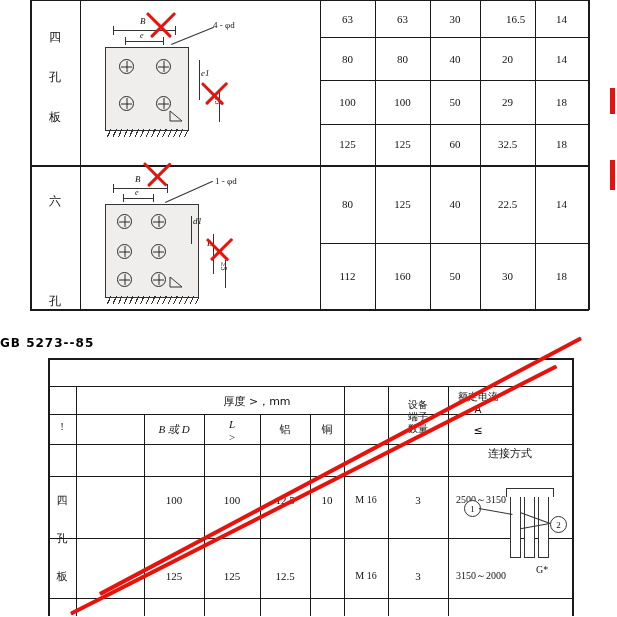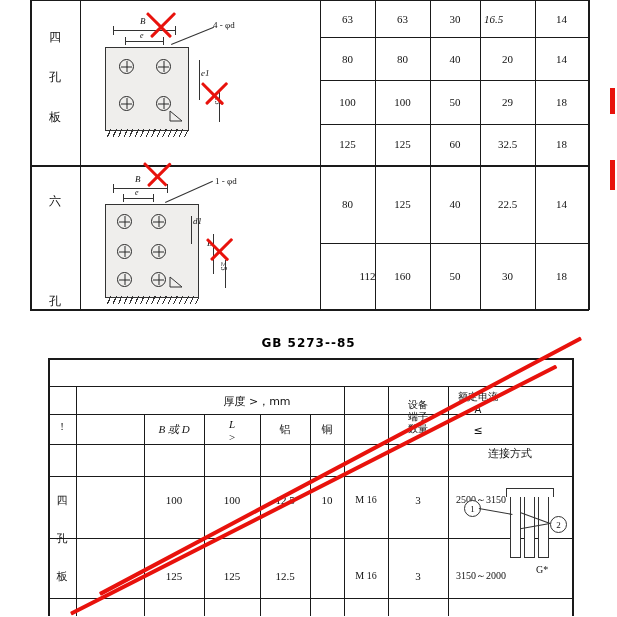--- a/index.html
+++ b/index.html
@@ -62,21 +62,21 @@
   .lbl.up{font-style:normal;}
 
   
   .hatch{
     position:absolute;height:8px;
     background:repeating-linear-gradient(115deg,#333 0 1px,transparent 1px 5px);
   }
 
   
   #bottom-sheet{position:absolute;left:0;top:332px;width:617px;height:285px;background:#fff;}
-  #gb-title{position:absolute;left:0;top:4px;width:617px;text-align:center;
+  #gb-title{position:absolute;left:0;top:4px;width:617px;text-align:left;
     font-size:12px;font-weight:bold;letter-spacing:1px;
     font-family:"DejaVu Sans", sans-serif;}
 
   #b-table{position:absolute;left:48px;top:26px;width:525px;height:258px;}
 
   
   .redx{position:absolute;pointer-events:none;}
   .redline{position:absolute;background:#e8120c;transform-origin:0 0;border-radius:1px;}
 
   
@@ -116,21 +116,21 @@
     <div class="cellv" style="left:0;top:26px;width:50px;height:22px;">四</div>
     <div class="cellv" style="left:0;top:66px;width:50px;height:22px;">孔</div>
     <div class="cellv" style="left:0;top:106px;width:50px;height:22px;">板</div>
 
     <div class="cellv" style="left:0;top:190px;width:50px;height:22px;">六</div>
     <div class="cellv" style="left:0;top:290px;width:50px;height:22px;">孔</div>
 
     <div class="cell" style="left:290px;top:8px;width:55px;height:22px;">63</div>
     <div class="cell" style="left:345px;top:8px;width:55px;height:22px;">63</div>
     <div class="cell" style="left:400px;top:8px;width:50px;height:22px;">30</div>
-    <div class="cell" style="left:436px;top:8px;width:55px;height:22px;font-style:italic;">16.5</div>
+    <div class="cell" style="left:458px;top:8px;width:55px;height:22px;">16.5</div>
     <div class="cell" style="left:505px;top:8px;width:53px;height:22px;">14</div>
 
     <div class="cell" style="left:290px;top:48px;width:55px;height:22px;">80</div>
     <div class="cell" style="left:345px;top:48px;width:55px;height:22px;">80</div>
     <div class="cell" style="left:400px;top:48px;width:50px;height:22px;">40</div>
     <div class="cell" style="left:450px;top:48px;width:55px;height:22px;">20</div>
     <div class="cell" style="left:505px;top:48px;width:53px;height:22px;">14</div>
 
     <div class="cell" style="left:290px;top:91px;width:55px;height:22px;">100</div>
     <div class="cell" style="left:345px;top:91px;width:55px;height:22px;">100</div>
@@ -143,21 +143,21 @@
     <div class="cell" style="left:400px;top:133px;width:50px;height:22px;">60</div>
     <div class="cell" style="left:450px;top:133px;width:55px;height:22px;">32.5</div>
     <div class="cell" style="left:505px;top:133px;width:53px;height:22px;">18</div>
 
     <div class="cell" style="left:290px;top:193px;width:55px;height:22px;">80</div>
     <div class="cell" style="left:345px;top:193px;width:55px;height:22px;">125</div>
     <div class="cell" style="left:400px;top:193px;width:50px;height:22px;">40</div>
     <div class="cell" style="left:450px;top:193px;width:55px;height:22px;">22.5</div>
     <div class="cell" style="left:505px;top:193px;width:53px;height:22px;">14</div>
 
-    <div class="cell" style="left:290px;top:265px;width:55px;height:22px;margin-left:20px;">112</div>
+    <div class="cell" style="left:290px;top:265px;width:55px;height:22px;">112</div>
     <div class="cell" style="left:345px;top:265px;width:55px;height:22px;">160</div>
     <div class="cell" style="left:400px;top:265px;width:50px;height:22px;">50</div>
     <div class="cell" style="left:450px;top:265px;width:55px;height:22px;">30</div>
     <div class="cell" style="left:505px;top:265px;width:53px;height:22px;">18</div>
   </div>
 
   <div class="drawing" style="left:95px;top:14px;width:160px;height:140px;">
 
     <div class="dimline" style="left:18px;top:16px;width:62px;"></div>
     <div class="dimvert" style="left:18px;top:12px;height:9px;"></div>

